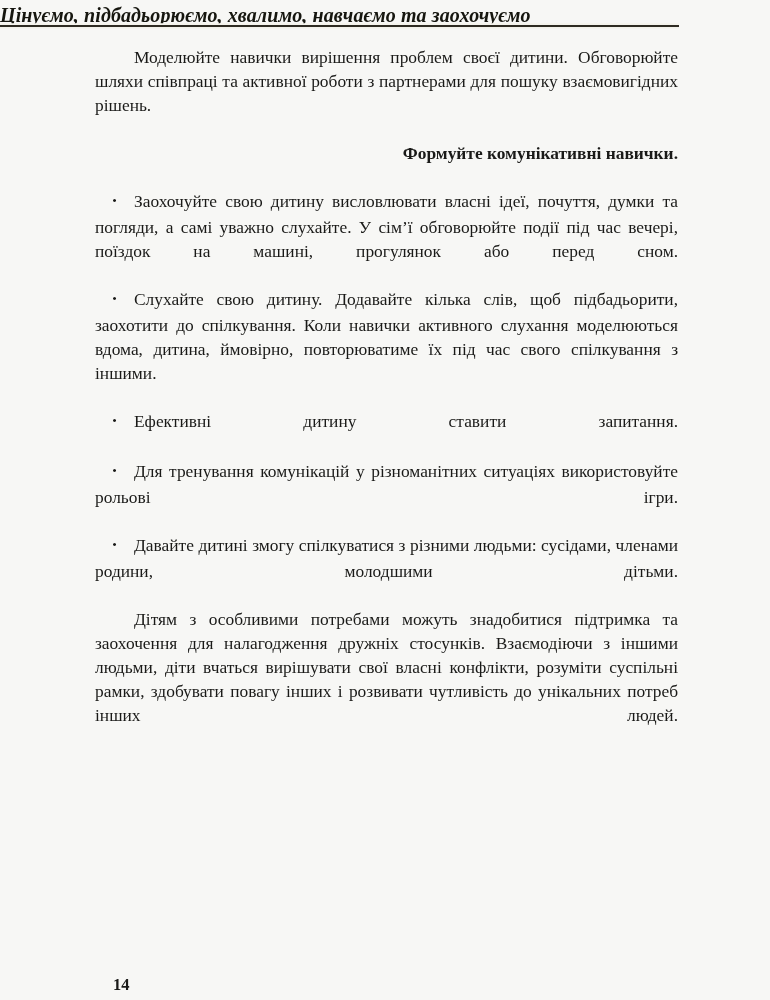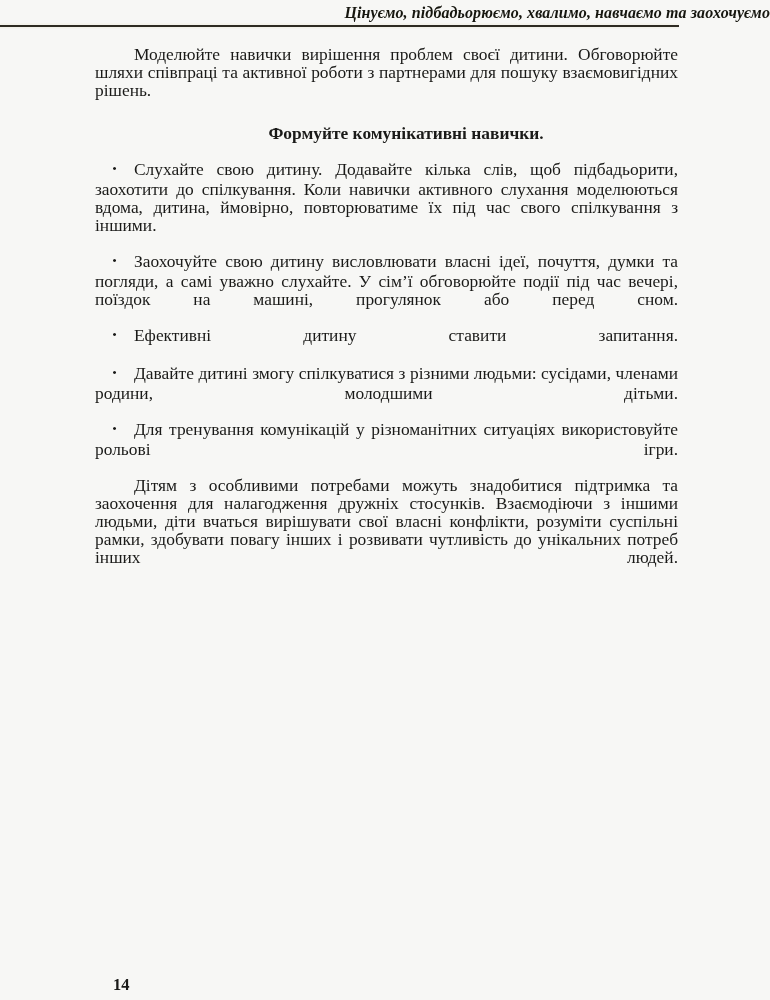--- a/index.html
+++ b/index.html
@@ -22,24 +22,24 @@
     height: 1000px;
     box-sizing: border-box;
   }
 
   
   .running-head {
     position: absolute;
     top: 4px;
     left: 0;
     width: 770px;
-    text-align: right;
+    text-align: left;
     font-style: italic;
     font-weight: bold;
-    font-size: 16px;
+    font-size: 20px;
     letter-spacing: 0.1px;
     color: #16160f;
     white-space: nowrap;
   }
 
   .head-rule {
     position: absolute;
     top: 25px;
     left: 0;
     width: 679px;
@@ -52,36 +52,36 @@
   .column {
     position: absolute;
     top: 45px;
     left: 95px;
     width: 583px;
   }
 
   p {
     margin: 0;
     font-size: 17.4px;
-    line-height: 18px;
+    line-height: 24px;
     text-align: justify;
     text-justify: inter-word;
     hyphens: manual;
     -webkit-hyphens: manual;
   }
 
   p.indent {
     text-indent: 39px;
   }
 
   p.heading {
     text-indent: 39px;
     font-weight: bold;
-    text-align: center;
-    margin-top: 7px;
+    text-align: right;
+    margin-top: 0;
   }
 
   
   .bullet {
     position: relative;
     padding-left: 0;
     text-indent: 0;
   }
   .bullet .b-dot {
     display: inline-block;
@@ -123,29 +123,29 @@
 
   <div class="head-rule"></div>
 
   <div class="column">
 
     <p class="indent">Моделюйте навички вирішення проблем своєї дитини. Обговорюйте шляхи співпраці та активної роботи з партнерами для пошуку взаємовигідних рішень.</p>
 
     <p class="heading">Формуйте комунікативні навички.</p>
 
 
+    <p class="bullet"><span class="b-dot"></span><span>Заохочуйте свою дитину висловлювати власні ідеї, почуття, думки та погляди, а самі уважно слухайте. У сім’ї обговорюйте події під час вечері, поїздок на машині, прогулянок або перед сном.</span></p>
+
     <p class="bullet"><span class="b-dot"></span><span>Слухайте свою дитину. Додавайте кілька слів, щоб підбадьорити, заохотити до спілкування. Коли навички активного слухання моделюються вдома, дитина, ймовірно, повторюватиме їх під час свого спілкування з іншими.</span></p>
-
-    <p class="bullet"><span class="b-dot"></span><span>Заохочуйте свою дитину висловлювати власні ідеї, почуття, думки та погляди, а самі уважно слухайте. У сім’ї обговорюйте події під час вечері, поїздок на машині, прогулянок або перед сном.</span></p>
 
     <p class="bullet"><span class="b-dot"></span><span>Ефективні дитину ставити запитання.</span></p>
 
+    <p class="bullet"><span class="b-dot"></span><span>Для тренування комунікацій у різноманітних ситуаціях використовуйте рольові ігри.</span></p>
+
     <p class="bullet"><span class="b-dot"></span><span>Давайте дитині змогу спілкуватися з різними людьми: сусідами, членами родини, молодшими дітьми.</span></p>
-
-    <p class="bullet"><span class="b-dot"></span><span>Для тренування комунікацій у різноманітних ситуаціях використовуйте рольові ігри.</span></p>
 
 
     <p class="indent">Дітям з особливими потребами можуть знадобитися підтримка та заохочення для налагодження дружніх стосунків. Взаємодіючи з іншими людьми, діти вчаться вирішувати свої власні конфлікти, розуміти суспільні рамки, здобувати повагу інших і розвивати чутливість до унікальних потреб інших людей.</p>
 
   </div>
 
   <div class="folio">14</div>
 
 </div>
 

